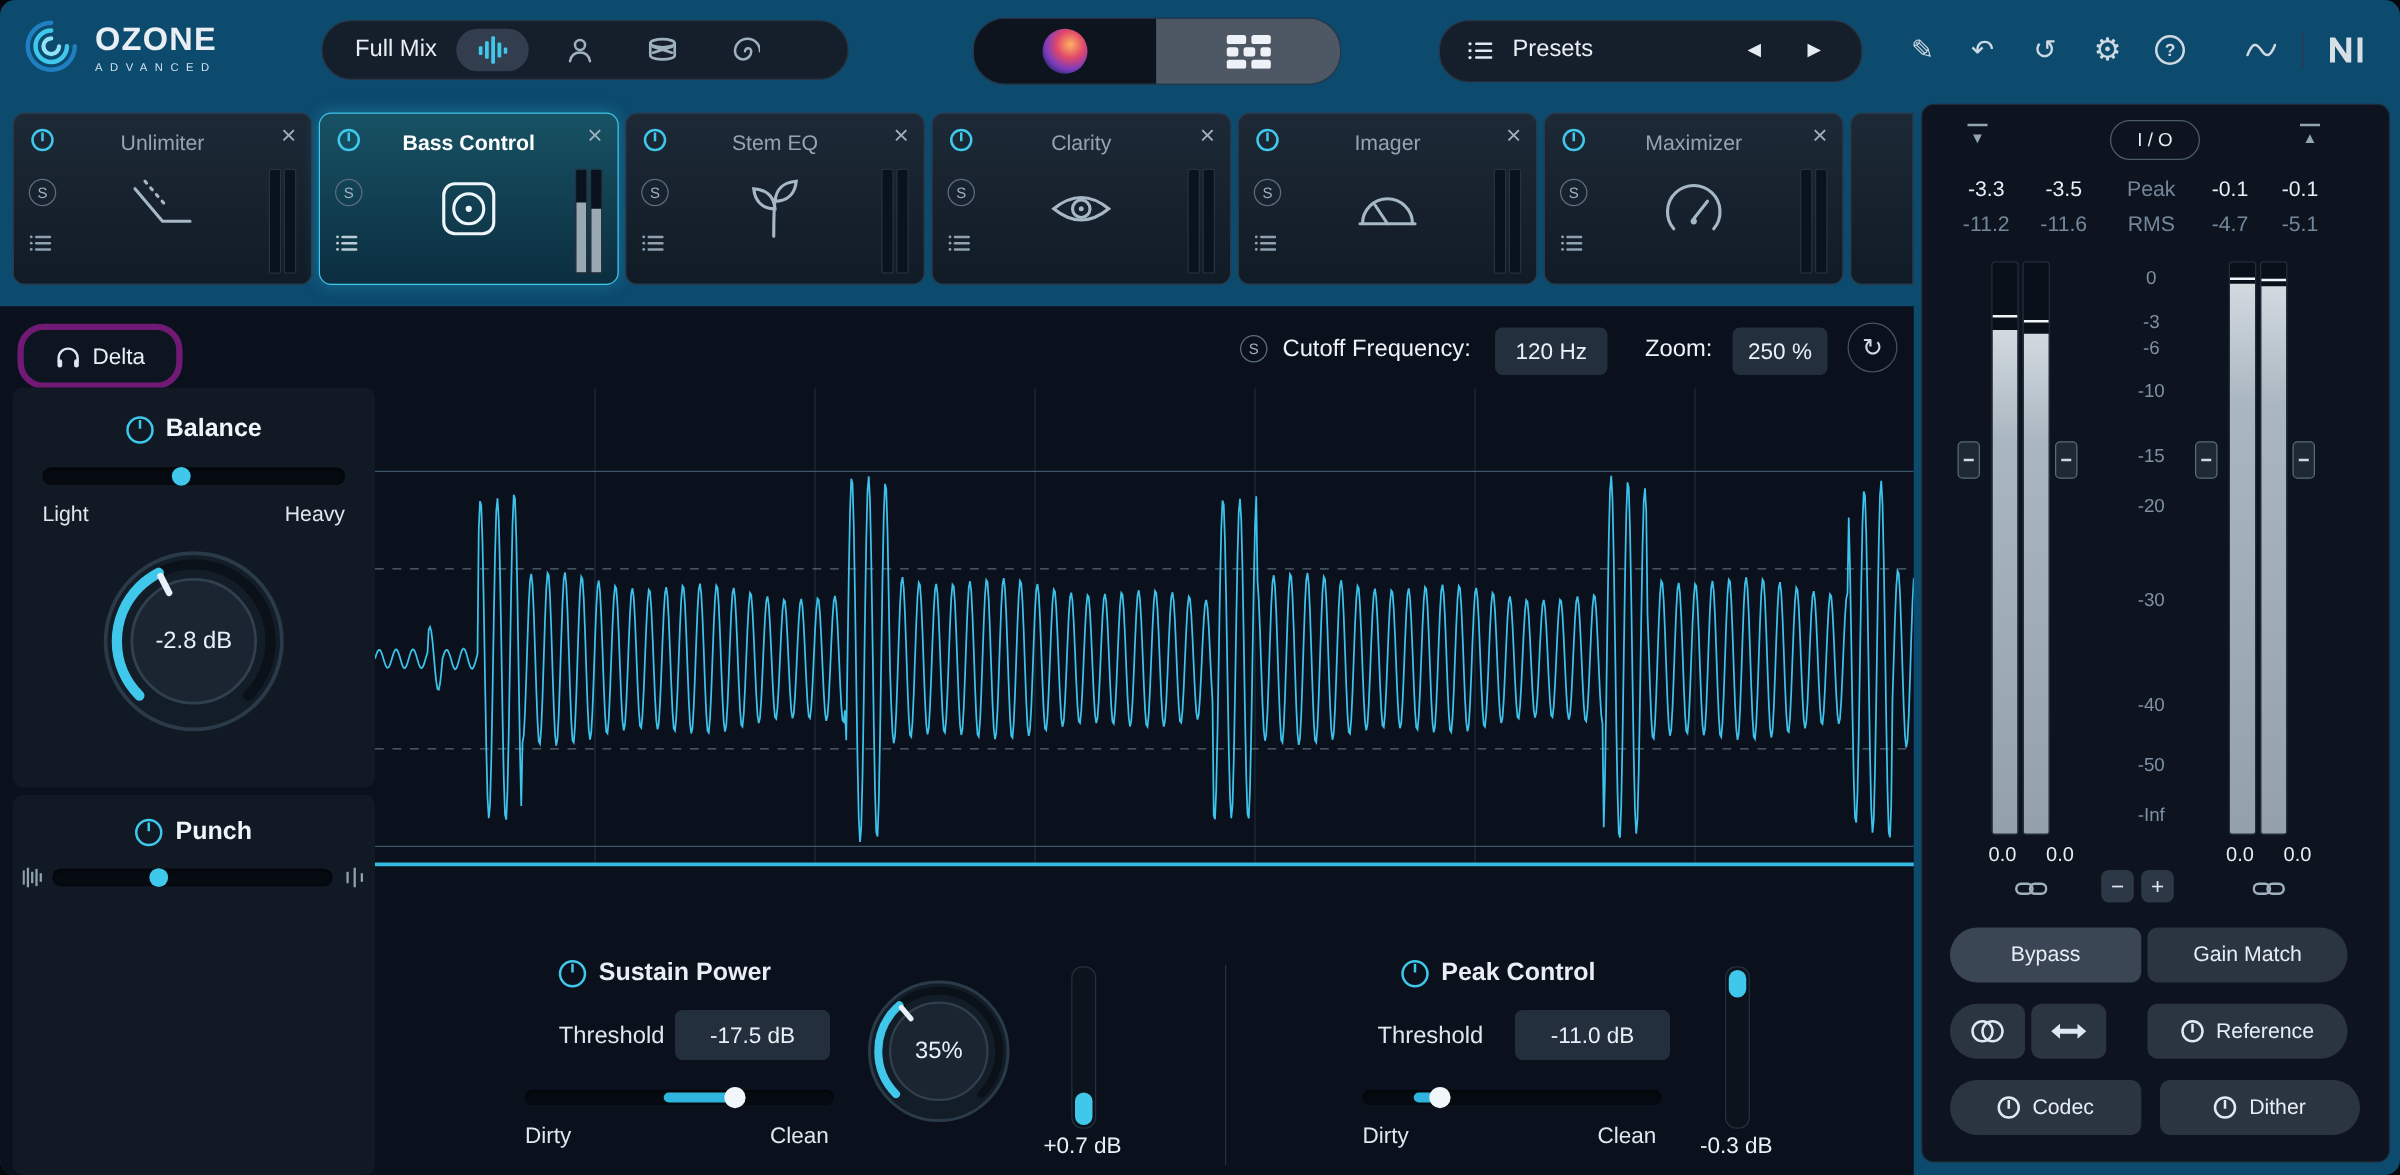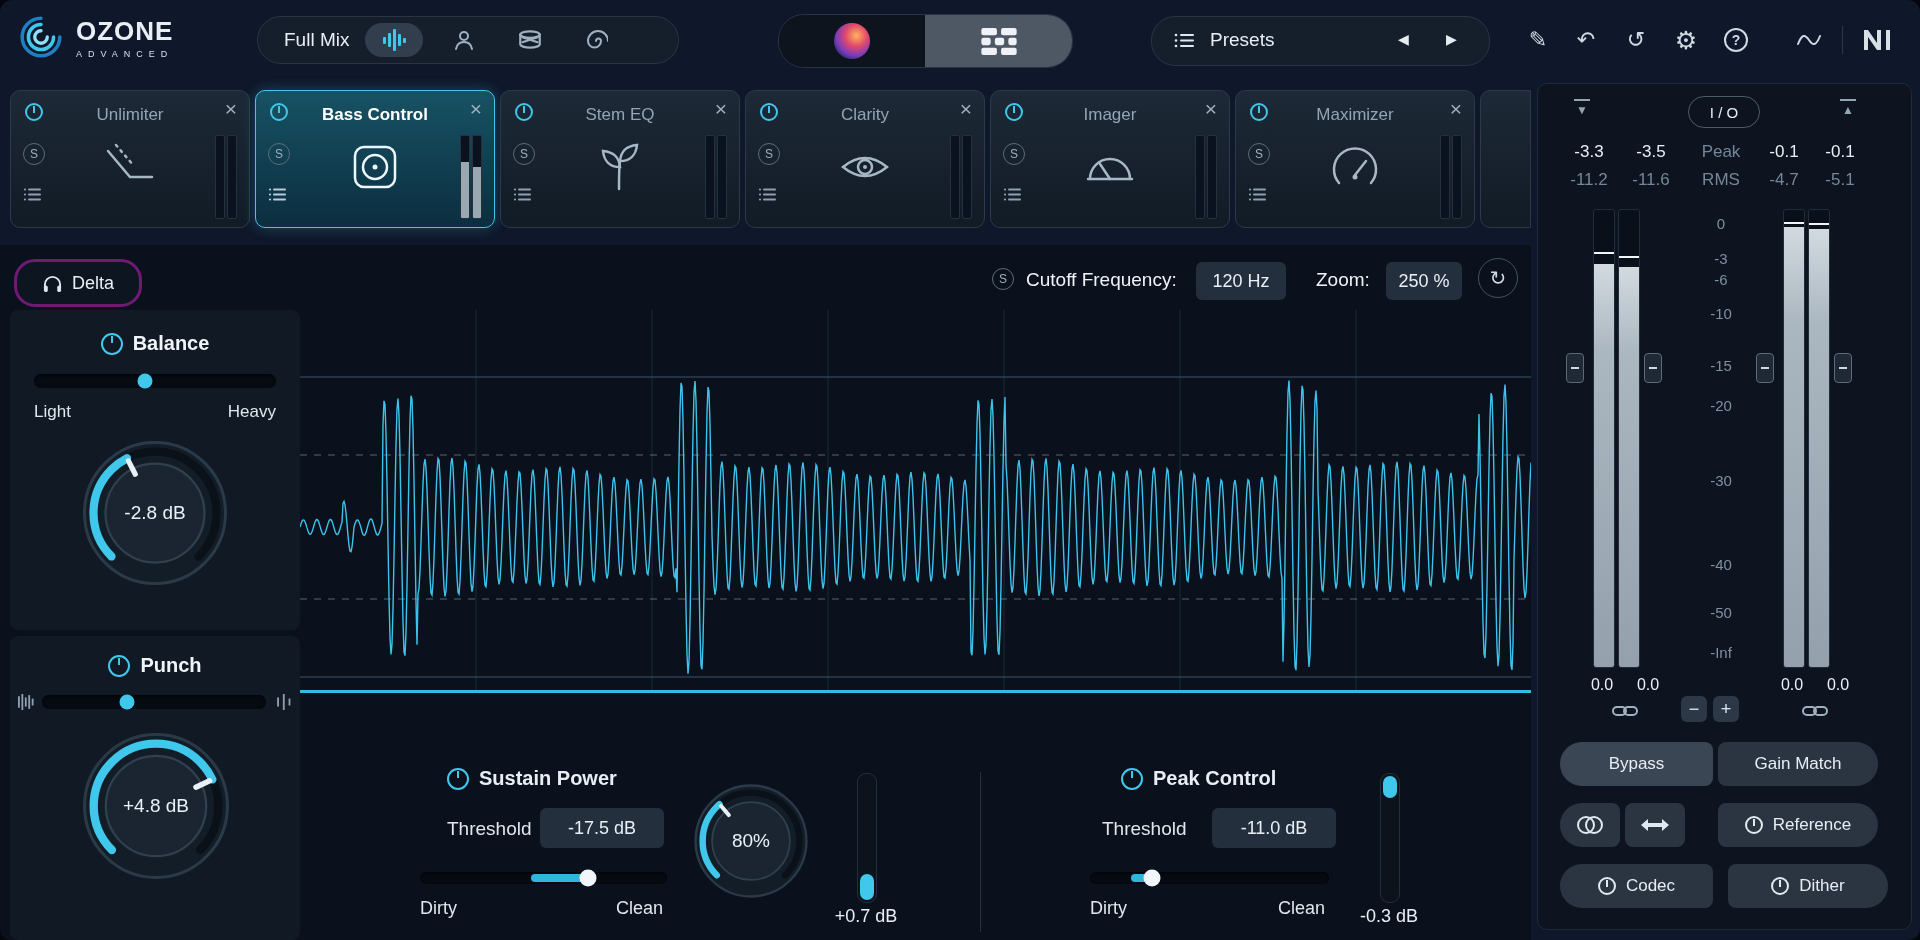--- a/index.html
+++ b/index.html
@@ -1,16 +1,16 @@
 <!DOCTYPE html>
 <html><head>
 <meta charset="utf-8">
 <style>
   html,body{margin:0;padding:0;background:#04070c;font-family:"Liberation Sans",sans-serif;color:#e8eef4;}
-  .app{position:relative;width:1920px;height:940px;background:#0f172a;overflow:hidden;border-radius:12px;}
+  .app{position:relative;width:1920px;height:940px;background:#0c4a6e;overflow:hidden;border-radius:12px;}
   .abs{position:absolute;}
   .flex{display:flex;align-items:center;}
   .pill{background:#151f2c;border:1px solid #273545;border-radius:24px;display:flex;align-items:center;}
   .vbox{background:#242f3d;border-radius:6px;color:#e9eff6;display:flex;align-items:center;justify-content:center;font-size:18px;}
   .icon-btn{width:38px;height:38px;display:flex;align-items:center;justify-content:center;color:#cfd9e2;font-size:22px;}
   .s-circle{width:22px;height:22px;border:1.5px solid #5c6c7b;border-radius:50%;color:#9fb0bf;font-size:12px;display:inline-flex;align-items:center;justify-content:center;box-sizing:border-box;}
   .power-icon{position:relative;display:inline-block;width:18px;height:18px;border:2px solid currentColor;border-radius:50%;box-sizing:border-box;flex:none;}
   .power-icon::after{content:'';position:absolute;left:50%;top:1px;transform:translateX(-50%);width:2px;height:7px;background:currentColor;}
   .power-lg{width:22px;height:22px;}
   .cyan{color:#3fc8ec;}
@@ -317,21 +317,21 @@
         </svg>
     </div>
     <div class="tbar" style="left:204px;"></div>
     <div class="tbar" style="left:216px;"></div>
   </div>
 
   <div class="tab" style="left:1480px;width:51px;border-radius:10px 0 0 10px;"></div>
 
   <div class="abs" style="left:0;top:245px;width:1531px;height:695px;background:#0a111c;"></div>
 
-  <div class="abs flex" style="left:14px;top:259px;width:122px;height:42px;border:3px solid #701a75;border-radius:21px;justify-content:center;gap:9px;background:#0d1520;">
+  <div class="abs flex" style="left:14px;top:259px;width:122px;height:42px;border:5px solid #701a75;border-radius:21px;justify-content:center;gap:9px;background:#0d1520;">
     <svg width="21" height="19" viewBox="0 0 22 20" fill="none" stroke="#dfe8f0" stroke-width="2">
         <path d="M3,14 v-3 a8,8 0 0 1 16,0 v3"></path>
         <rect x="2" y="12" width="4" height="7" rx="2" fill="#dfe8f0" stroke="none"></rect>
         <rect x="16" y="12" width="4" height="7" rx="2" fill="#dfe8f0" stroke="none"></rect>
       </svg>
     <span style="font-size:18px;">Delta</span>
   </div>
 
   <span class="abs s-circle" style="left:992px;top:268px;">S</span>
   <span class="abs lbl" style="left:1026px;top:269px;font-size:19px;color:#eef3f8;">Cutoff Frequency:</span>
@@ -379,30 +379,20 @@
     <div class="slider-track" style="left:32px;top:59px;width:224px;">
       <span class="slider-dot" style="left:38%;"></span>
     </div>
     <span class="abs" style="right:8px;top:58px;position:absolute;">
       <svg width="16" height="16" viewBox="0 0 14 14" fill="#8fa0af">
           <rect x="1" y="3" width="1.6" height="8"></rect>
           <rect x="6" y="0" width="1.6" height="14"></rect>
           <rect x="11" y="4" width="1.6" height="6"></rect>
         </svg>
     </span>
-    <div class="knob-wrap" style="left:70px;top:94px;width:152px;height:152px;">
-      <svg class="knob" viewBox="0 0 100 100" width="100%" height="100%">
-        <circle cx="50" cy="50" r="47" fill="#131d28" stroke="#2b3a49" stroke-width="2"></circle>
-        <circle cx="50" cy="50" r="41" fill="none" stroke="#0a1119" stroke-width="5.5" pathLength="100" stroke-dasharray="75 100" transform="rotate(135 50 50)" stroke-linecap="round"></circle>
-        <circle class="arc" cx="50" cy="50" r="41" fill="none" stroke="#3fc8ec" stroke-width="5.5" pathLength="100" transform="rotate(135 50 50)" stroke-linecap="round" stroke-dasharray="55.5 100"></circle>
-        <circle cx="50" cy="50" r="33" fill="#1a2531" stroke="#30404f" stroke-width="1.5"></circle>
-        <line class="tick" x1="89" y1="50" x2="79" y2="50" stroke="#e8f1f7" stroke-width="3.5" stroke-linecap="round" transform="rotate(334.8 50 50)"></line>
-      </svg>
-      <div class="knob-val">+4.8 dB</div>
-    </div>
   </div>
 
   <svg id="wave-svg" class="abs" style="left:300px;top:310px;" width="1231" height="382" viewBox="0 0 1231 382">
     <line x1="176" y1="0" x2="176" y2="382" stroke="#1d2b38"></line>
     <line x1="352" y1="0" x2="352" y2="382" stroke="#1d2b38"></line>
     <line x1="528" y1="0" x2="528" y2="382" stroke="#1d2b38"></line>
     <line x1="704" y1="0" x2="704" y2="382" stroke="#1d2b38"></line>
     <line x1="880" y1="0" x2="880" y2="382" stroke="#1d2b38"></line>
     <line x1="1056" y1="0" x2="1056" y2="382" stroke="#1d2b38"></line>
     <line x1="0" y1="67" x2="1231" y2="67" stroke="#3d5568"></line>
@@ -426,21 +416,21 @@
   <span class="abs lbl" style="left:420px;top:898px;">Dirty</span>
   <span class="abs lbl" style="left:616px;top:898px;">Clean</span>
   <div class="knob-wrap" style="left:692px;top:782px;width:118px;height:118px;">
     <svg class="knob" viewBox="0 0 100 100" width="100%" height="100%">
       <circle cx="50" cy="50" r="47" fill="#131d28" stroke="#2b3a49" stroke-width="2"></circle>
       <circle cx="50" cy="50" r="41" fill="none" stroke="#0a1119" stroke-width="5.5" pathLength="100" stroke-dasharray="75 100" transform="rotate(135 50 50)" stroke-linecap="round"></circle>
       <circle class="arc" cx="50" cy="50" r="41" fill="none" stroke="#3fc8ec" stroke-width="5.5" pathLength="100" transform="rotate(135 50 50)" stroke-linecap="round" stroke-dasharray="26.25 100"></circle>
       <circle cx="50" cy="50" r="33" fill="#1a2531" stroke="#30404f" stroke-width="1.5"></circle>
       <line class="tick" x1="89" y1="50" x2="79" y2="50" stroke="#e8f1f7" stroke-width="3.5" stroke-linecap="round" transform="rotate(229.5 50 50)"></line>
     </svg>
-    <div class="knob-val">80%</div>
+    <div class="knob-val">35%</div>
   </div>
   <div class="vu-pill" style="left:857px;top:773px;">
     <span style="position:absolute;left:2px;right:2px;bottom:2px;height:26px;border-radius:7px;background:#3fc8ec;"></span>
   </div>
   <div class="abs" style="left:824px;top:906px;width:84px;text-align:center;font-size:18px;color:#e9eff6;">+0.7 dB</div>
 
   <div class="abs" style="left:980px;top:772px;width:1px;height:160px;background:#263241;"></div>
 
   <div class="abs flex" style="left:1121px;top:767px;gap:10px;font-size:20px;font-weight:bold;">
     <span class="power-icon power-lg cyan"></span>

